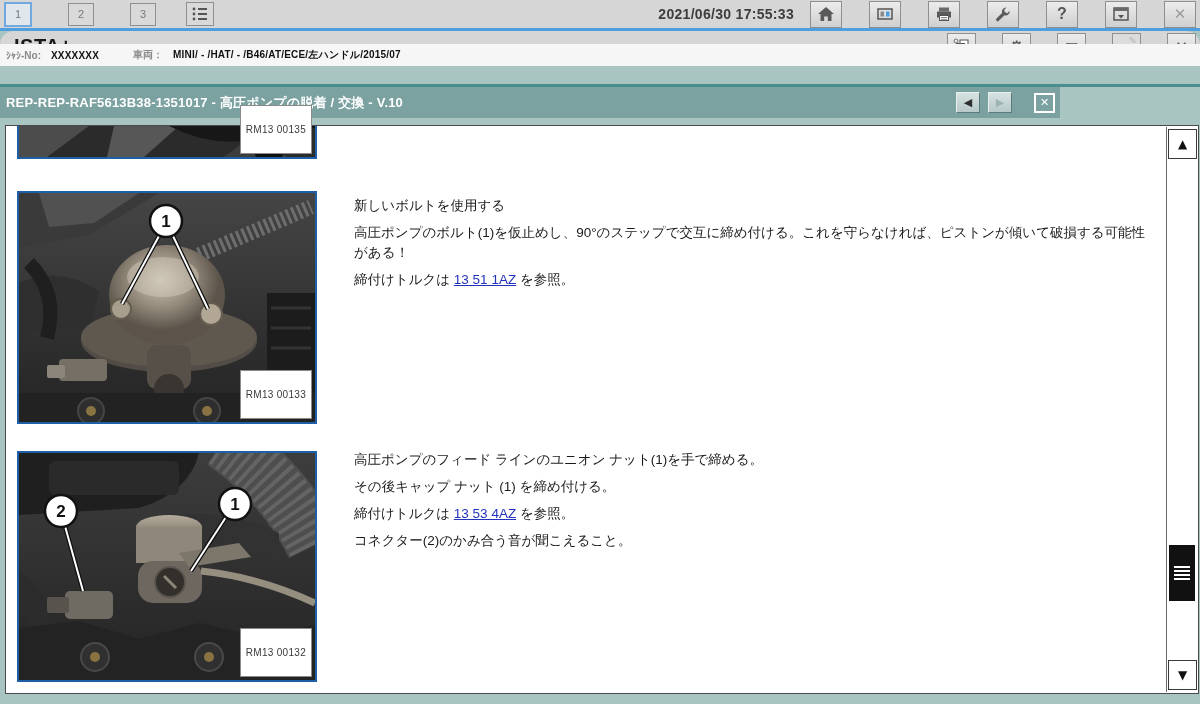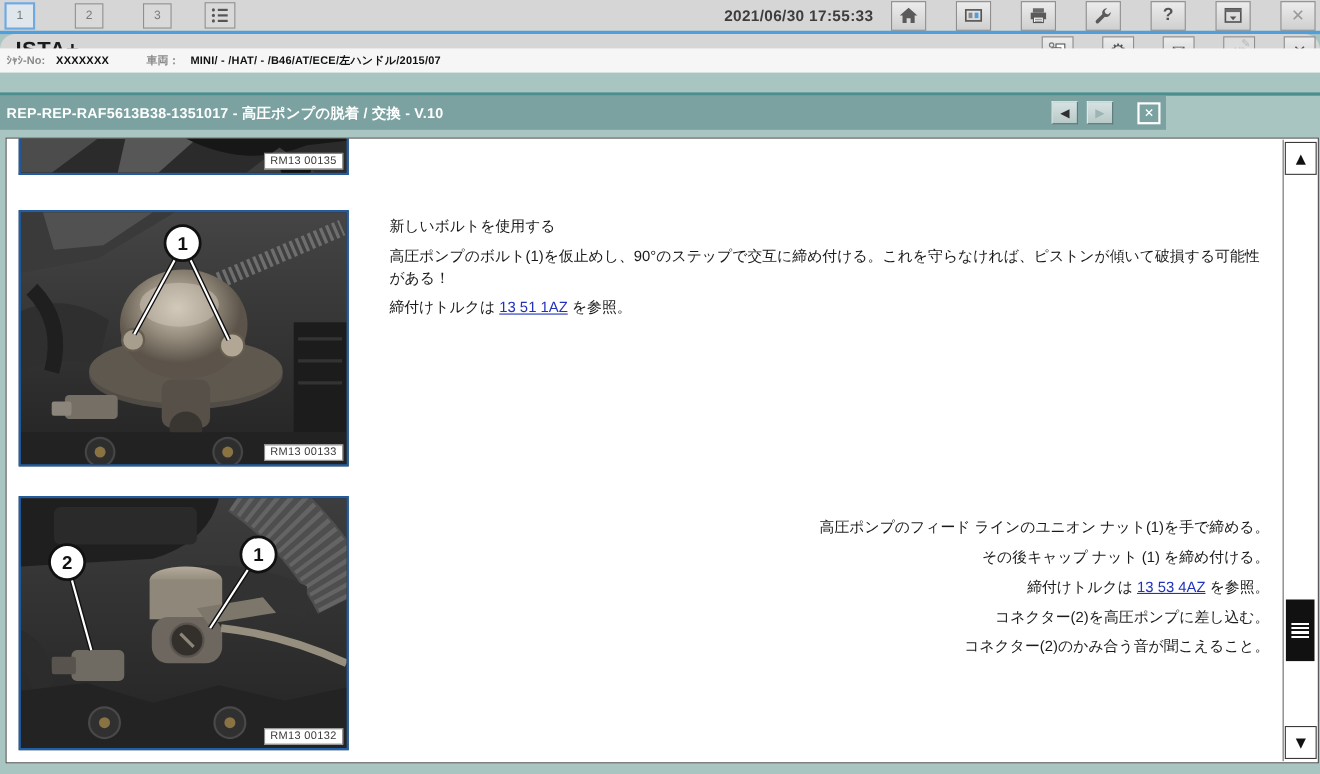--- a/index.html
+++ b/index.html
@@ -55,24 +55,24 @@
   .doc-close{width:17px;height:16px;margin-left:14px;margin-right:5px;border:2px solid #fff;color:#fff;
     display:flex;align-items:center;justify-content:center;font-size:11px;font-weight:bold;background:transparent;}
   
   .content{position:absolute;left:5px;top:125px;width:1192px;height:567px;background:#fff;border:1px solid #4a4a4a;}
   .figure{position:absolute;border:2px solid #1f5fa8;background:#2e2e2e;}
   .figure svg{display:block;}
   .fig1{left:11px;top:0;width:296px;height:31px;border-top:none;}
   .fig2{left:11px;top:65px;width:296px;height:229px;}
   .fig3{left:11px;top:325px;width:296px;height:227px;}
   .figlabel{position:absolute;right:3px;bottom:3px;background:#fff;border:1px solid #8a8a8a;
-    font-size:10px;color:#3a3a3a;padding:1px 5px;letter-spacing:.3px;}
+    font-size:10px;color:#3a3a3a;padding:18px 5px;letter-spacing:.3px;}
   .textblock{position:absolute;width:800px;color:#1a1a1a;font-size:13.5px;}
   .tblock1{left:348px;top:70px;}
-  .tblock2{left:348px;top:344px;text-align:right;}
+  .tblock2{left:348px;top:324px;}
   .textblock p{margin:0 0 7px 0;line-height:20px;}
   a.torque{color:#2233bb;text-decoration:underline;}
   
   .scrollbar{position:absolute;right:1px;top:1px;width:30px;height:565px;background:#fff;border-left:1px solid #6a6a6a;}
   .sb-btn{position:absolute;left:1px;width:27px;height:28px;background:#fff;border:1px solid #3a3a3a;
     display:flex;align-items:center;justify-content:center;font-size:12px;color:#111;}
   .sb-up{top:2px;}
   .sb-down{bottom:2px;}
   .sb-thumb{position:absolute;left:2px;top:418px;width:26px;height:56px;background:#111;
     display:flex;align-items:center;justify-content:center;}
@@ -300,21 +300,20 @@
       <span>締付けトルクは </span><a href="#" class="torque">13 51 1AZ</a><span> を参照。</span>
     </p>
   </div>
 
   <div class="textblock tblock2">
     <p>高圧ポンプのフィード ラインのユニオン ナット(1)を手で締める。</p>
     <p>その後キャップ ナット (1) を締め付ける。</p>
     <p>
       <span>締付けトルクは </span><a href="#" class="torque">13 53 4AZ</a><span> を参照。</span>
     </p>
-    <p>コネクター(2)を高圧ポンプに差し込む。</p>
     <p>コネクター(2)のかみ合う音が聞こえること。</p>
   </div>
 
   <div class="scrollbar">
     <div class="sb-btn sb-up glyph">▲</div>
     <div class="sb-thumb">
       <div class="sb-grip"></div>
     </div>
     <div class="sb-btn sb-down glyph">▼</div>
   </div>

